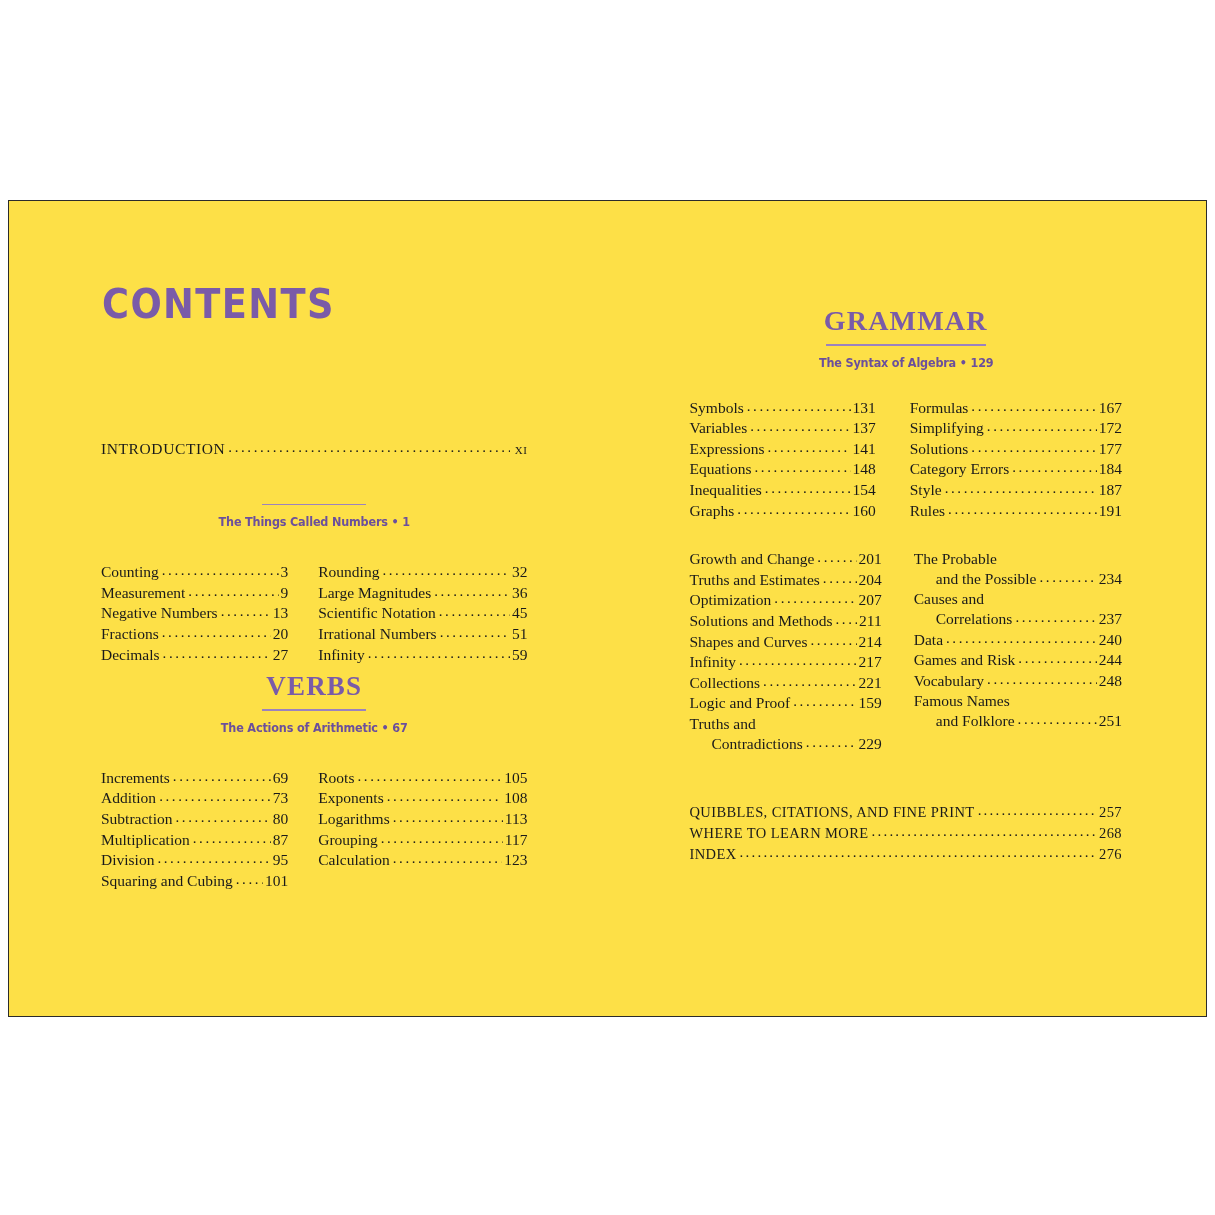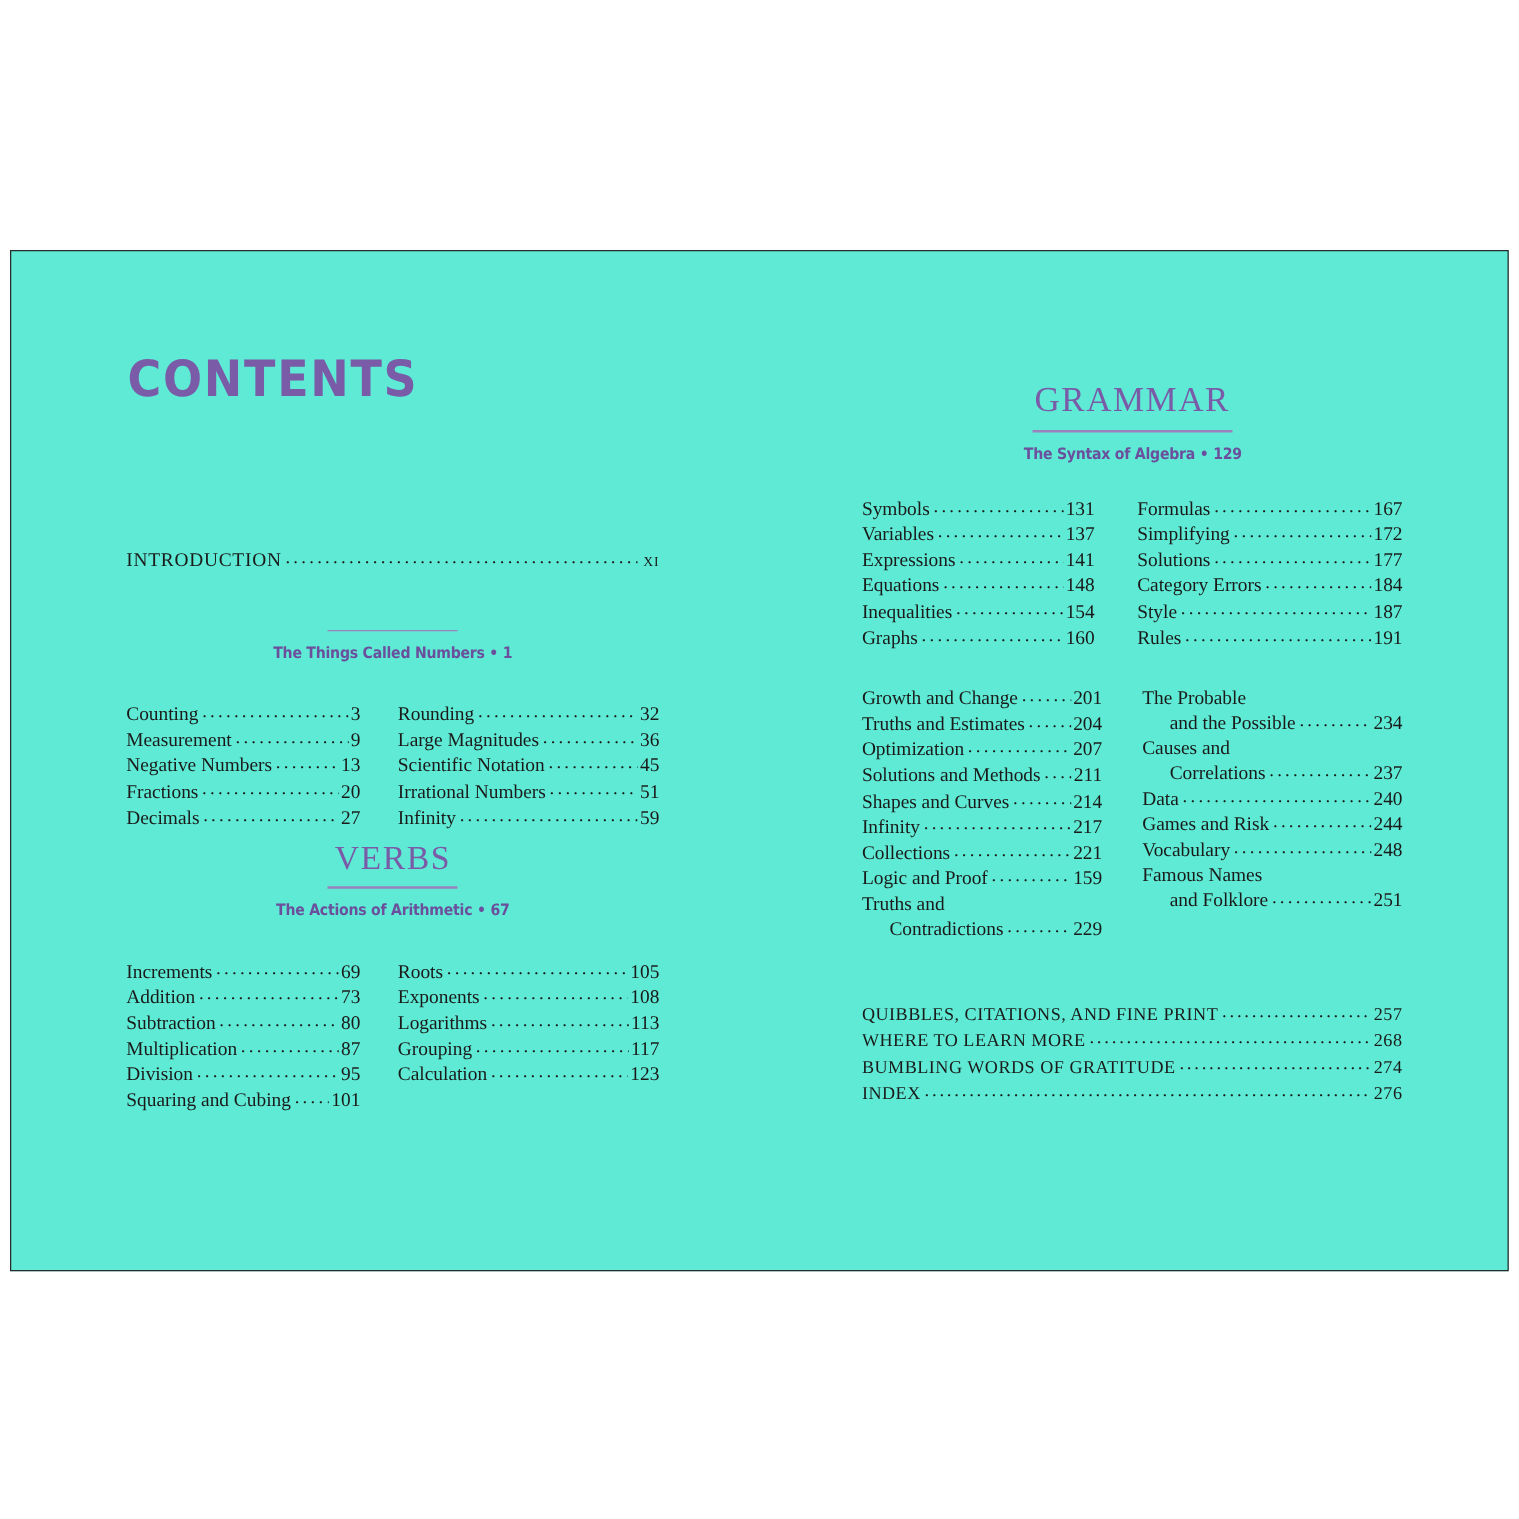--- a/index.html
+++ b/index.html
@@ -14,21 +14,21 @@
     color: #1a1a1a;
     position: relative;
   }
   .page {
     position: absolute;
     left: 8px;
     top: 200px;
     width: 1199px;
     height: 817px;
     border: 1.5px solid #2b2b2b;
-    background: #5eead4;
+    background: #fde047;
     box-sizing: border-box;
   }
   .spread {
     position: absolute;
     inset: 0;
     display: flex;
   }
   .col-left {
     width: 50%;
     position: relative;
@@ -53,21 +53,21 @@
     transform: scaleX(0.92);
     transform-origin: left center;
   }
 
   .section-head {
     text-align: center;
     margin-top: 44px;
   }
   .section-head .title {
     font-family: "Liberation Serif", serif;
-    font-weight: normal;
+    font-weight: bold;
     font-size: 27px;
     letter-spacing: 1.2px;
     color: #7a5ba8;
     margin: 0;
   }
   .section-head .rule {
     width: 104px;
     height: 1.6px;
     background: #9b82bf;
     margin: 7px auto 0 auto;
@@ -488,25 +488,20 @@
           <span class="label">QUIBBLES, CITATIONS, AND FINE PRINT</span>
           <span class="leader"></span>
           <span class="page-no">257</span>
         </div>
         <div class="entry">
           <span class="label">WHERE TO LEARN MORE</span>
           <span class="leader"></span>
           <span class="page-no">268</span>
         </div>
         <div class="entry">
-          <span class="label">BUMBLING WORDS OF GRATITUDE</span>
-          <span class="leader"></span>
-          <span class="page-no">274</span>
-        </div>
-        <div class="entry">
           <span class="label">INDEX</span>
           <span class="leader"></span>
           <span class="page-no">276</span>
         </div>
       </div>
 
     </div>
   </div>
 </div>
 

